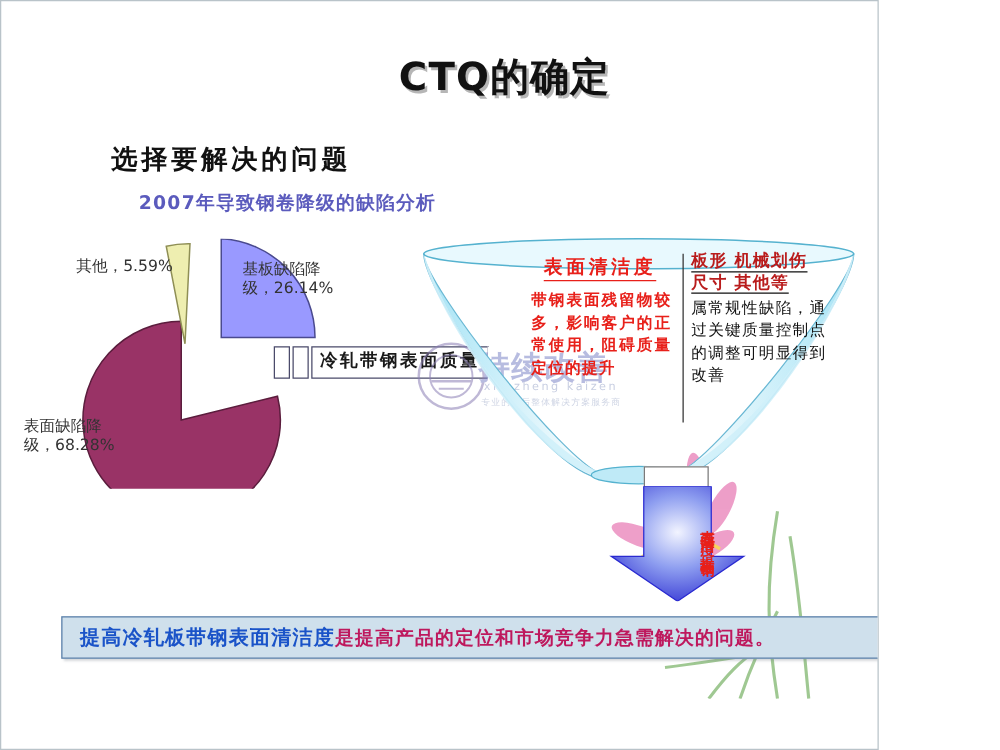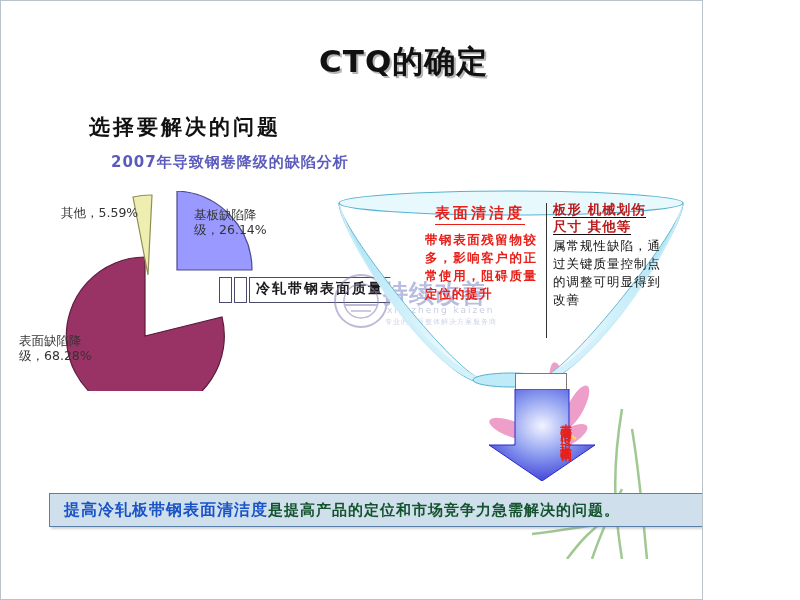--- a/index.html
+++ b/index.html
@@ -136,21 +136,21 @@
   .da-col{writing-mode:vertical-rl;text-orientation:upright;}
 
   
   .banner{
     position:absolute;left:48px;top:492px;width:690px;height:34px;
     background:#cfe0ec;border:1px solid #5a7fa8;box-sizing:border-box;
     display:flex;align-items:center;padding-left:14px;
     box-shadow:2px 2px 2px rgba(120,130,140,.35);
   }
   .bn-blue{font-size:16px;font-weight:bold;color:#1a53c8;letter-spacing:1px;}
-  .bn-black{font-size:15px;font-weight:bold;color:#14532d;letter-spacing:1px;}
+  .bn-black{font-size:15px;font-weight:bold;color:#be185d;letter-spacing:1px;}
 </style>
 </head>
 <body>
 
 <div id="slide">
 
   <svg class="bg-art" viewBox="0 0 230 200">
     <g stroke="#8fbf7f" stroke-width="2.5" fill="none" opacity="0.85">
       <path d="M150 200 C142 150 140 110 150 50"></path>
       <path d="M175 200 C170 150 168 118 160 70"></path>

